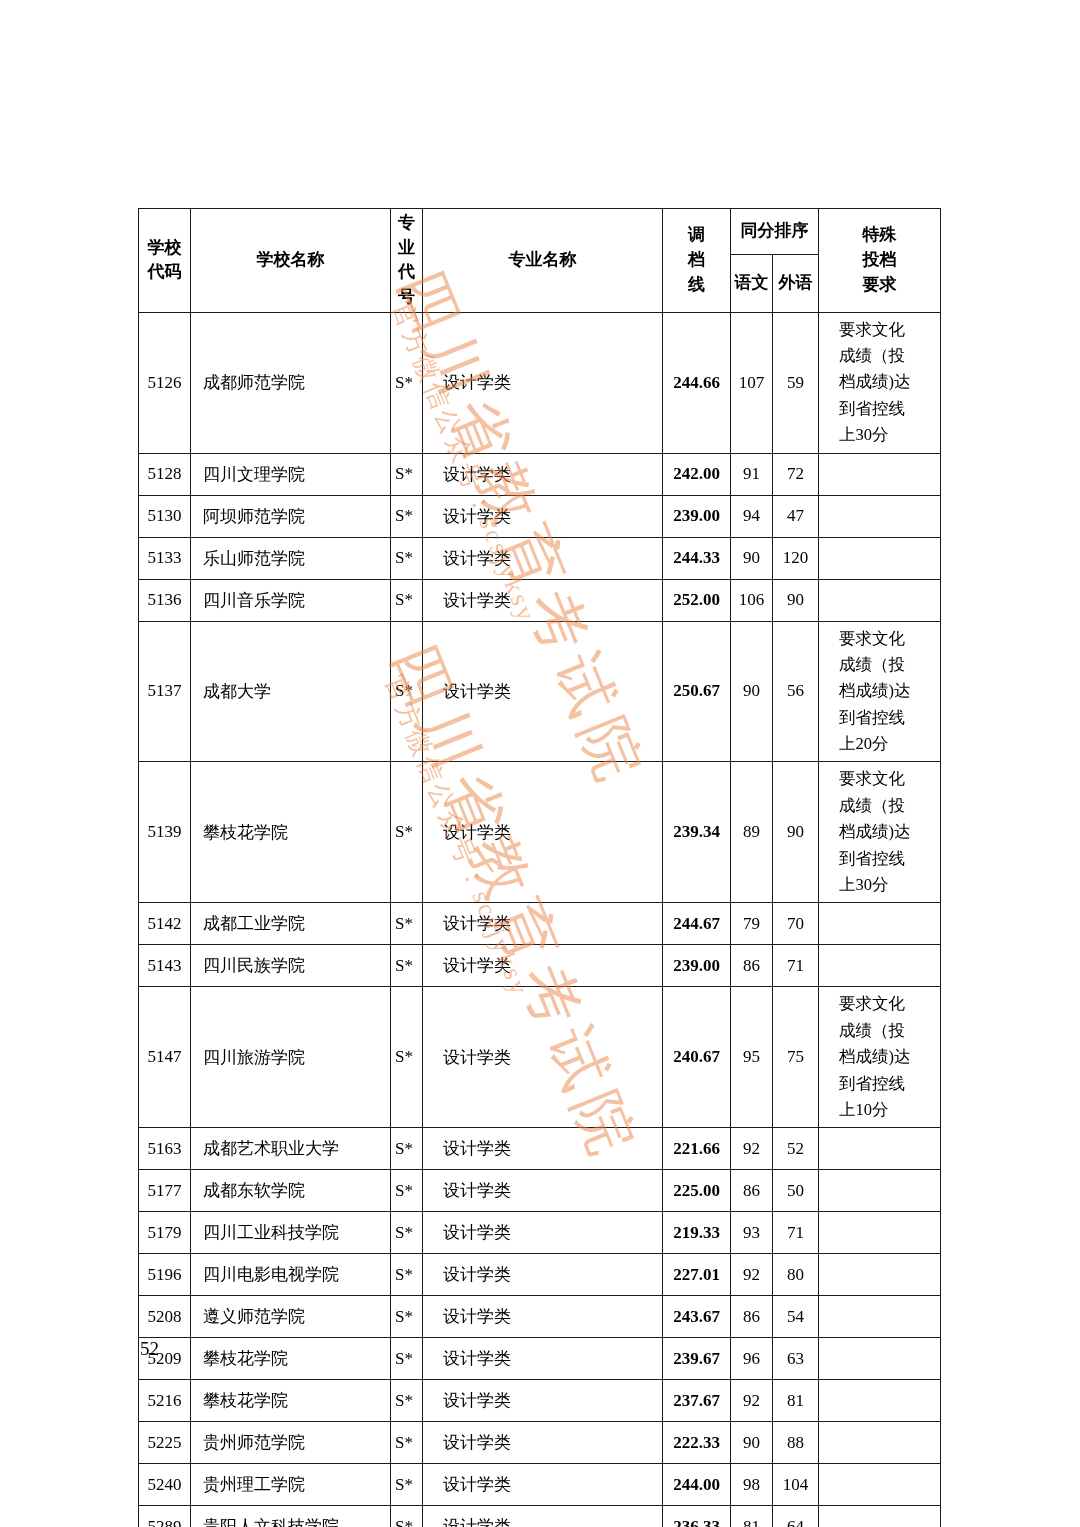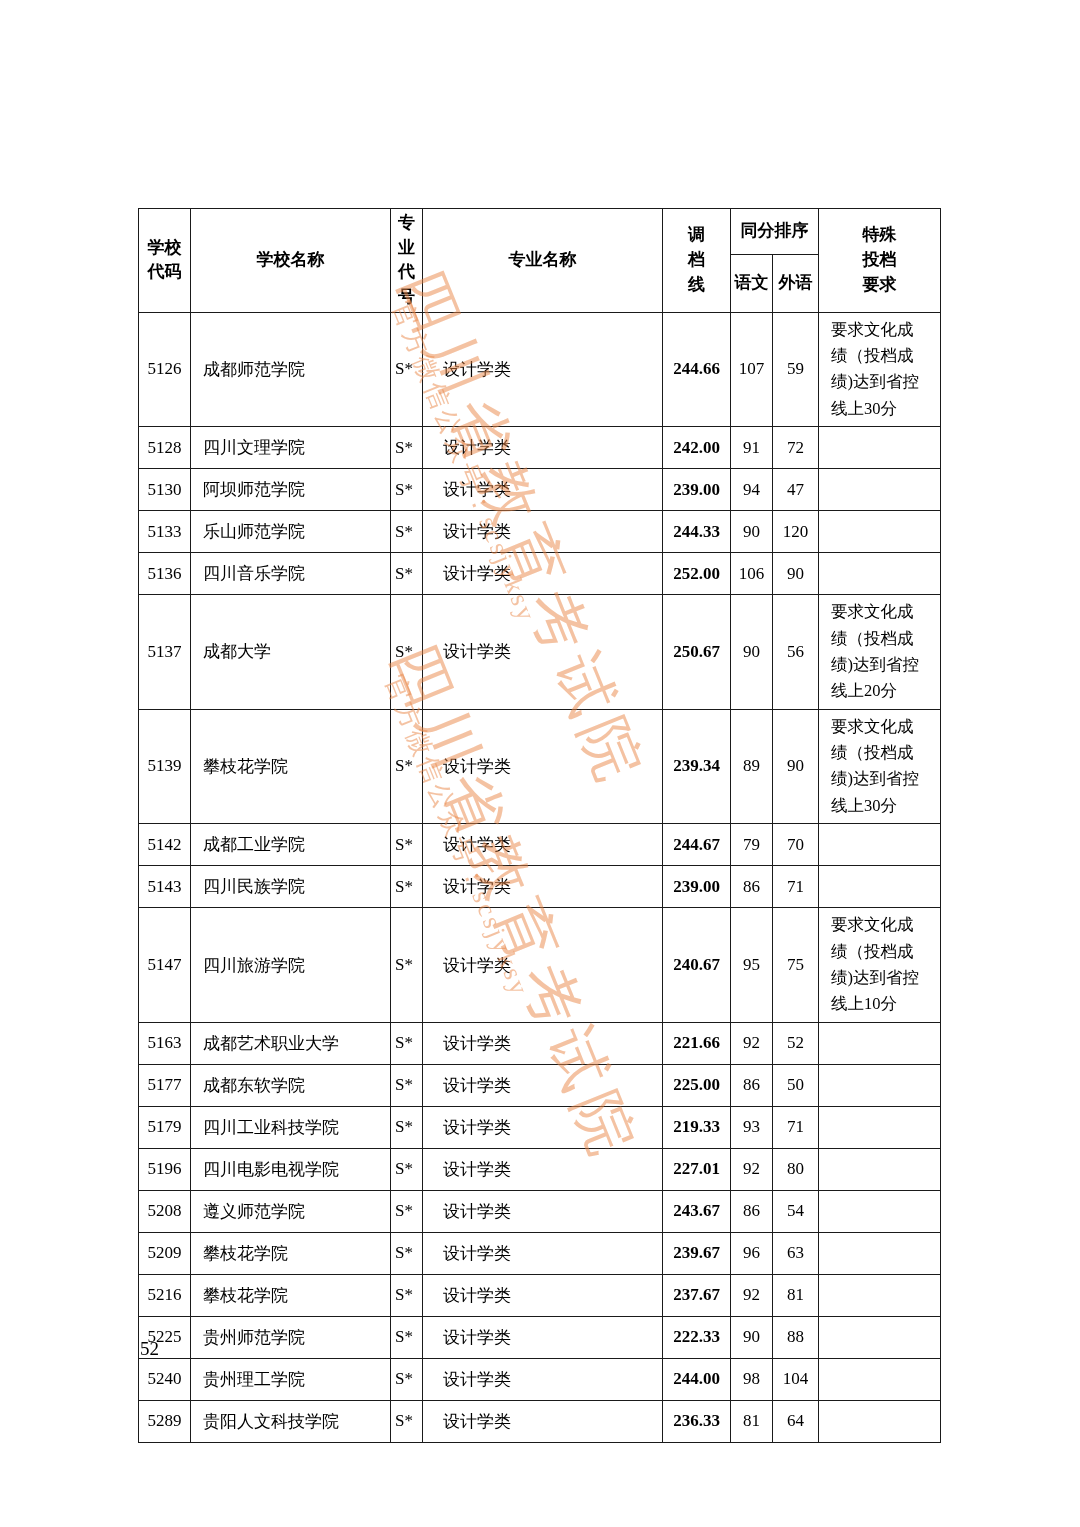--- a/index.html
+++ b/index.html
@@ -26,21 +26,21 @@
   .wrapblock{display:inline-block;word-break:break-all;line-height:1.45;vertical-align:middle;}
   .w2{width:2.2em;}
   .w1{width:1.1em;}
   tr.data-row td{height:33px;}
   td.c-code{text-align:center;}
   td.c-name{text-align:left;padding-left:12px;}
   td.c-mcode{text-align:left;padding-left:4px;}
   td.c-major{text-align:left;padding-left:20px;}
   td.c-score{text-align:center;font-weight:bold;margin-left:32px;}
   td.c-cn,td.c-fl{text-align:center;margin-left:41px;}
-  td.c-special{text-align:left;font-size:16.5px;line-height:1.6;word-break:break-all;padding:4px 12px;}
+  td.c-special{text-align:left;font-size:16.5px;line-height:1.6;word-break:break-all;padding:4px 20px;}
   .page-number{
     position:absolute;left:140px;top:1338px;
     font-size:19px;z-index:1;
   }
   .watermark{
     position:absolute;z-index:3;pointer-events:none;
     color:rgba(233,134,70,0.50);
     transform-origin:top left;
     white-space:nowrap;
   }

